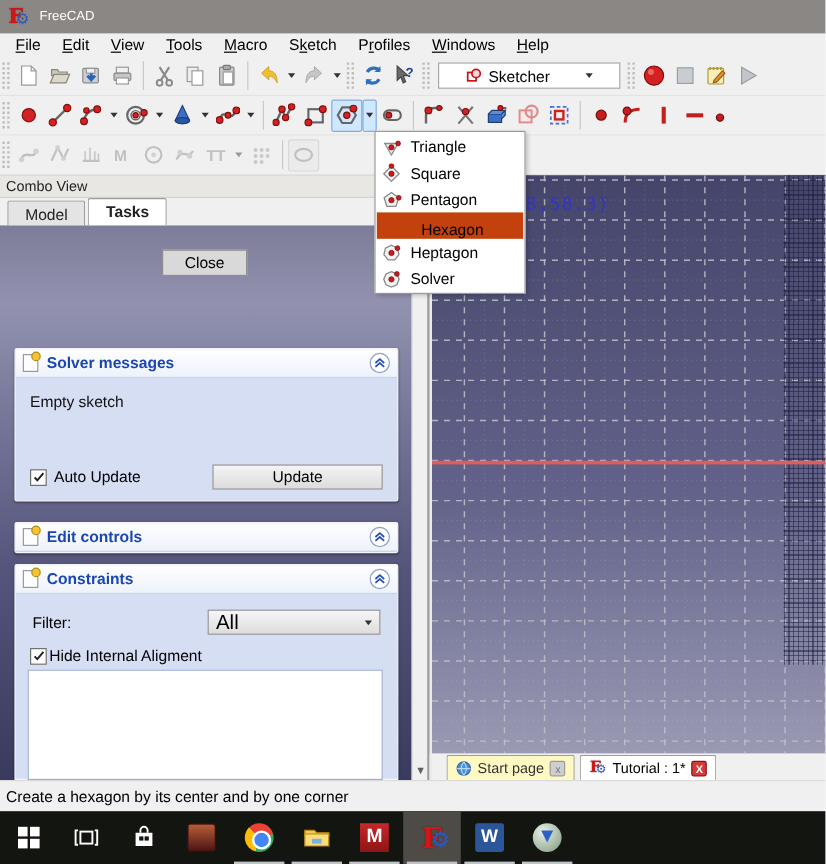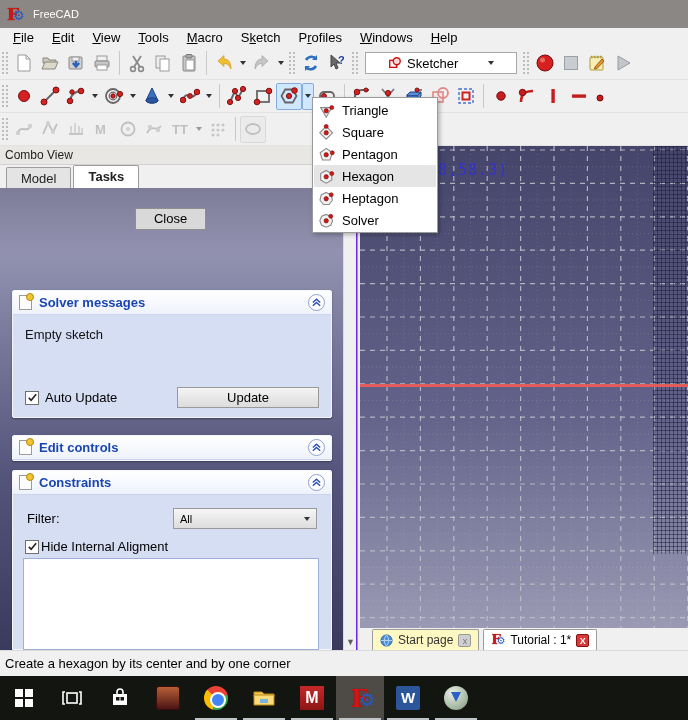--- a/index.html
+++ b/index.html
@@ -27,59 +27,59 @@
   .tb svg { width:20px; height:20px; }
   .tb.small { width:12px; }
   .tb.active { background:#cfe8ff; border-color:#84acdd; }
   .dd-arrow { width:0; height:0; border-left:3.5px solid transparent; border-right:3.5px solid transparent; border-top:4px solid #333; }
   .tb.disabled { opacity:.45; filter:grayscale(1); }
   .wb-combo { display:flex; align-items:center; width:152px; height:22px; background:#fff; border:1px solid #a8a8a8; padding:0 22px; margin:0 4px; }
   .wb-combo .lbl { flex:1; margin-left:5px; font-size:13px; }
   .press-box { border:1px solid #bdbdbd; background:#e7e7e7; border-radius:2px; }
 
   
-  .comboview { position:absolute; left:0; top:146px; width:358px; height:504px; background:#6d28d9; border-right:1px solid #9a9a9a; }
+  .comboview { position:absolute; left:0; top:146px; width:358px; height:504px; background:#a3a3a3; border-right:1px solid #9a9a9a; }
   .cv-title { height:19px; background:#e9e7e4; border-bottom:1px solid #d4d2cf; font-size:12px; color:#222; padding:2px 0 0 5px; }
   .cv-tabs { height:23px; display:flex; align-items:flex-end; padding-left:6px; background:#f0f0f0; }
   .cv-tab { padding:3px 14px 2px 14px; font-size:13px; border:1px solid #9c9c9c; border-bottom:none; background:#e4e4e4; color:#222; margin-right:2px; border-radius:2px 2px 0 0; }
   .cv-tab.active { background:#fff; font-weight:bold; padding-bottom:4px; }
   .cv-panel { position:absolute; left:0; top:42px; width:344px; height:462px; background:linear-gradient(#7d7d99 0%, #9292b0 14%, #77779a 34%, #55557c 62%, #3a3a5e 100%); overflow:hidden; }
   .close-btn { position:absolute; left:135px; top:20px; width:71px; height:22px; background:#d9d9d9; border:1px solid #8f8f8f; font-size:13px; text-align:center; line-height:20px; color:#000; }
   .sect { position:absolute; left:12px; width:320px; background:#d6def4; border:1px solid #f4f6fc; border-radius:2px; box-shadow:0 1px 2px rgba(0,0,0,.35); }
   .sect-head { height:24px; background:linear-gradient(#ffffff,#eef2fb); display:flex; align-items:center; padding:0 6px; border-bottom:1px solid #c9d4ee; border-radius:2px 2px 0 0; }
   .sect-head .title { color:#1a46b0; font-weight:bold; font-size:13px; margin-left:7px; flex:1; }
   .note-ico { position:relative; width:13px; height:15px; background:#fdfdfd; border:1px solid #9a9a9a; }
   .note-ico:after { content:""; position:absolute; right:-3px; top:-3px; width:6px; height:6px; border-radius:50%; background:#f4c430; border:1px solid #b08a10; }
   .chev-btn { width:17px; height:17px; border-radius:50%; background:#fff; border:1px solid #8fa0cc; display:flex; align-items:center; justify-content:center; }
   .checkline { display:flex; align-items:center; }
   .checkbox { width:14px; height:14px; background:#fff; border:1px solid #707070; display:flex; align-items:center; justify-content:center; }
   .btn { background:linear-gradient(#f4f4f4,#dcdcdc); border:1px solid #9a9a9a; font-size:13px; text-align:center; color:#000; }
-  .combo-select { background:linear-gradient(#f6f6f6,#dddddd); border:1px solid #9a9a9a; display:flex; align-items:center; padding:0 6px; font-size:11px; }
+  .combo-select { background:linear-gradient(#f6f6f6,#dddddd); border:1px solid #9a9a9a; display:flex; align-items:center; padding:0 6px; font-size:17px; }
   .combo-select .dd-arrow { margin-left:auto; }
   .cv-scroll { position:absolute; right:1px; top:42px; width:13px; height:462px; background:#f0f0f0; border-left:1px solid #dcdcdc; }
   .cv-scroll .sarrow { position:absolute; left:0; width:13px; height:15px; color:#606060; font-size:9px; text-align:center; line-height:15px; }
 
   
   .viewport { position:absolute; left:358px; top:146px; width:330px; height:482px; background:linear-gradient(#45456b, #62628a 55%, #9a9ab4 100%); border-left:2px solid #ececec; overflow:hidden; }
   .axis-x { position:absolute; left:0; width:330px; height:3px; background:#e25c5c; }
   .finegrid { position:absolute; background-image:repeating-linear-gradient(to right, rgba(25,25,55,.5) 0 1px, transparent 1px 4px), repeating-linear-gradient(to bottom, rgba(25,25,55,.5) 0 1px, transparent 1px 4px); }
   .coords { position:absolute; font-family:"DejaVu Sans Mono", monospace; font-size:15px; letter-spacing:1px; }
 
   .doctabs { position:absolute; left:358px; top:628px; width:330px; height:22px; background:#f0f0f0; border-left:2px solid #ececec; display:flex; align-items:flex-end; padding-left:12px; }
   .dtab { display:flex; align-items:center; gap:5px; height:21px; padding:0 7px; border:1px solid #9c9c9c; border-bottom:none; font-size:12px; border-radius:2px 2px 0 0; margin-right:4px; }
   .dtab.inactive { background:#fef9c3; color:#333; }
   .dtab.active { background:#fff; }
   .tclose { width:13px; height:13px; font-size:9px; line-height:12px; text-align:center; border-radius:2px; }
   .tclose.gray { background:#cfcfcf; border:1px solid #9a9a9a; color:#777; }
   .tclose.red { background:#d43c3c; border:1px solid #8c1010; color:#fff; font-weight:bold; }
 
   
-  .popup { position:absolute; left:312px; top:97px; width:126px; background:#ffffff; border:1px solid #9a9a9a; box-shadow:2px 2px 4px rgba(0,0,0,.25); z-index:50; padding:1px; }
+  .popup { position:absolute; left:312px; top:109px; width:126px; background:#ffffff; border:1px solid #9a9a9a; box-shadow:2px 2px 4px rgba(0,0,0,.25); z-index:50; padding:1px; }
   .pitem { height:22px; display:flex; align-items:center; gap:7px; padding-left:4px; font-size:13px; color:#000; }
-  .pitem.selected { background:#e5e5e5; }
+  .pitem.selected { background:#c2410c;flex-direction:column; }
   .pitem svg { width:17px; height:17px; }
 
   
   .statusbar { position:absolute; left:0; top:650px; width:688px; height:26px; background:#f0f0f0; border-top:1px solid #dadada; font-size:13px; color:#000; padding:5px 0 0 5px; }
 
   
   .taskbar { position:absolute; left:0; top:676px; width:688px; height:44px; background:#131510; display:flex; }
   .tslot { position:relative; width:48px; height:44px; display:flex; align-items:center; justify-content:center; }
   .tslot.active { background:#4e4a46; }
   .tslot .runbar { position:absolute; left:3px; right:3px; bottom:0; height:2px; background:#bfc4c9; }

